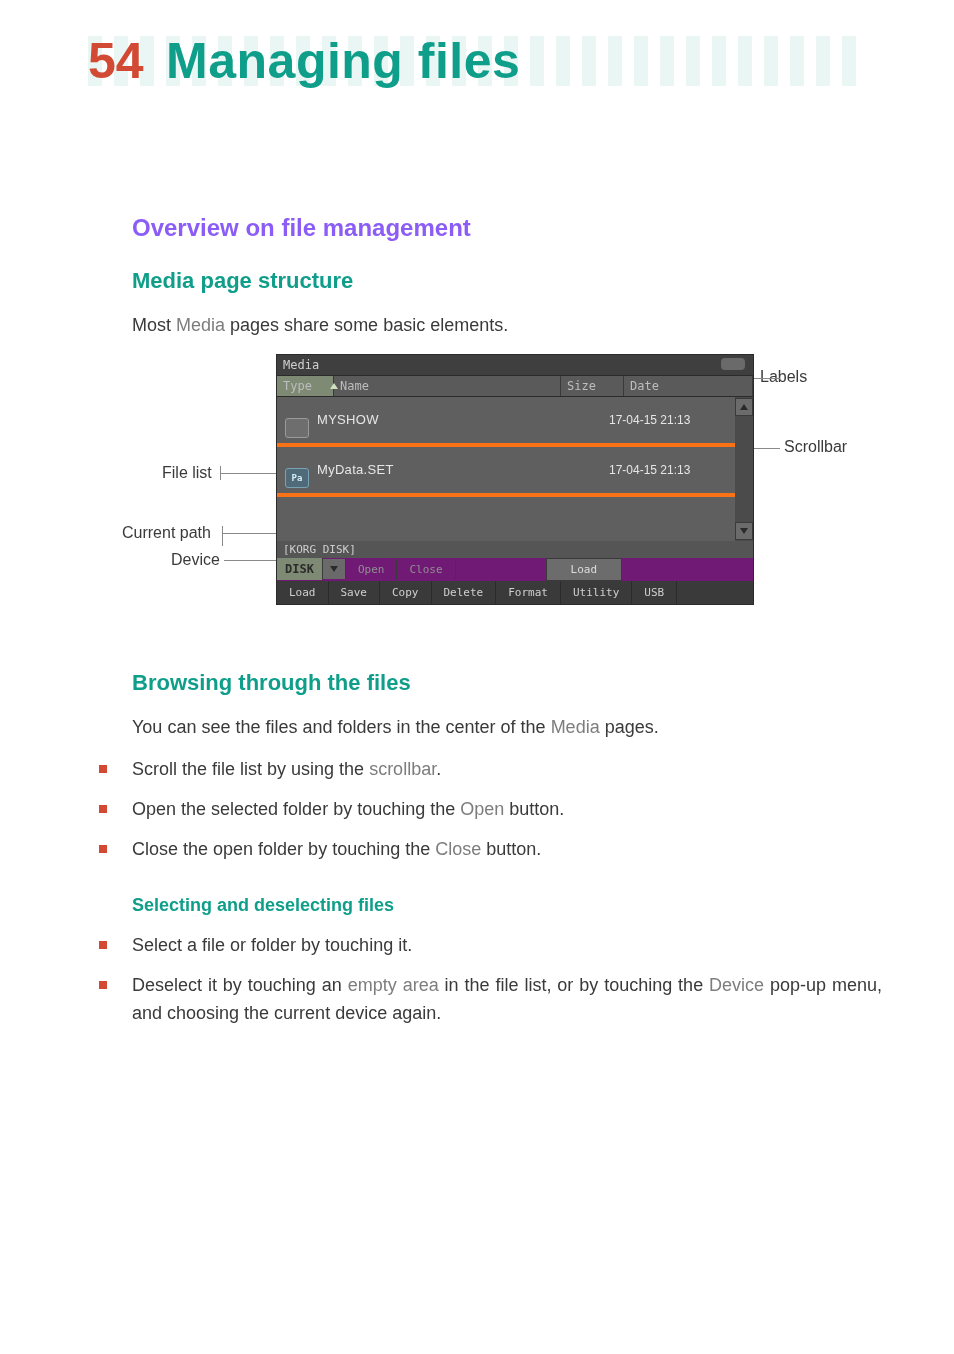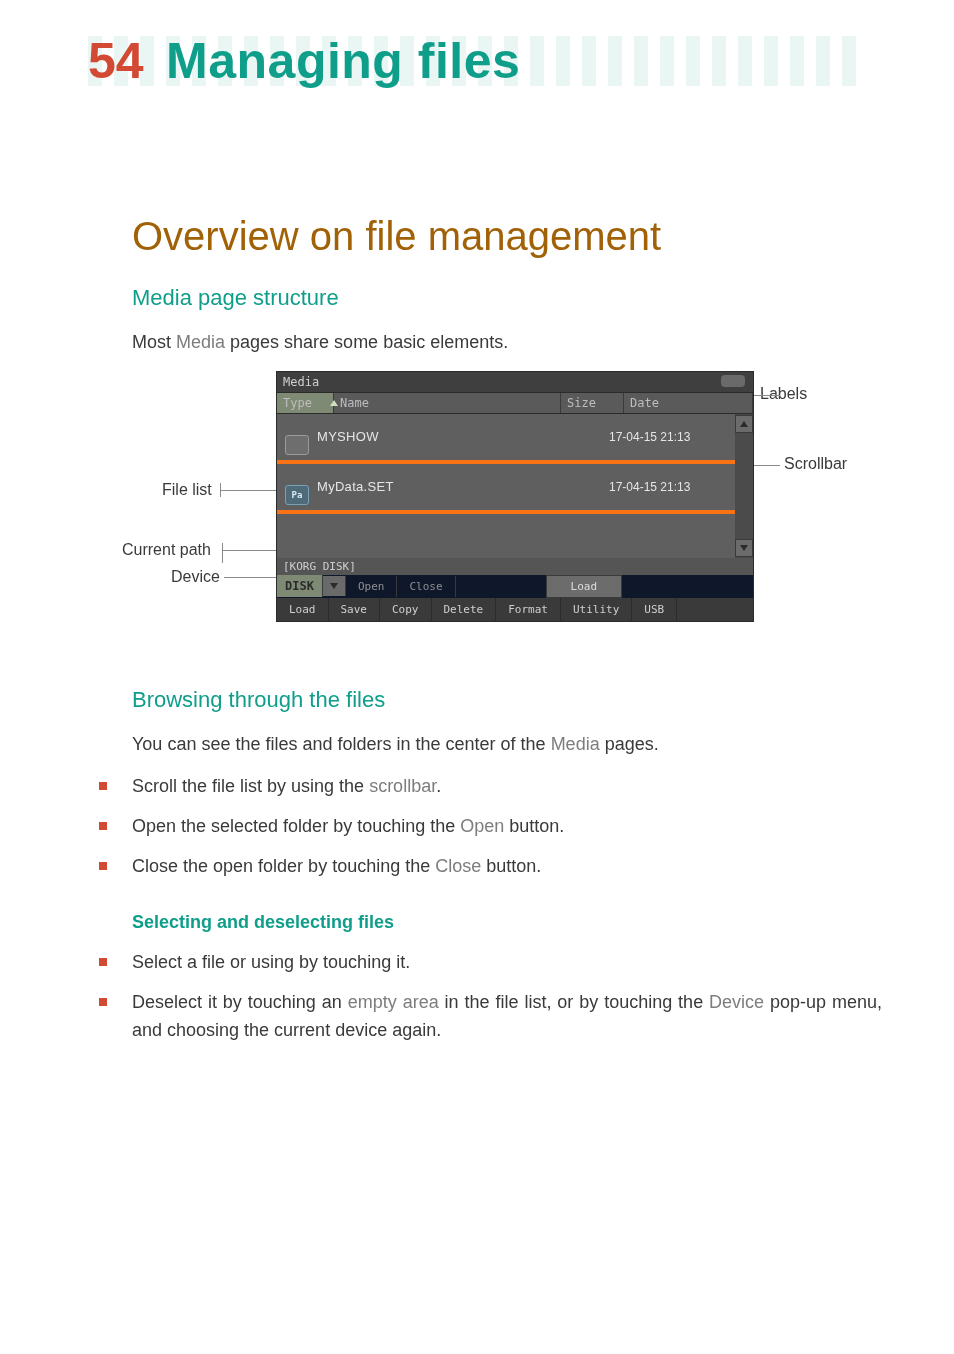--- a/index.html
+++ b/index.html
@@ -68,37 +68,37 @@
     z-index: 1;
     font-size: 50px;
     font-weight: 700;
     color: #0f9e8a;
     display: inline-block;
     vertical-align: top;
     letter-spacing: 0.5px;
   }
 
   h2.section {
-    color: #a16207;
-    font-size: 40px;
-    font-weight: 400;
+    color: #8b5cf6;
+    font-size: 24px;
+    font-weight: 700;
     margin: 0 0 26px 36px;
   }
   p.lead {
     font-size: 18px;
     line-height: 1.55;
     margin: 0 0 48px 36px;
     color: #3a3a3a;
   }
   .kw { color: #7d7d7d; }
 
   h3.sub {
     color: #0f9e8a;
     font-size: 22px;
-    font-weight: 400;
+    font-weight: 700;
     margin: 24px 0 18px 36px;
   }
   p.body {
     font-size: 18px;
     line-height: 1.55;
     margin: 0 0 14px 36px;
   }
   h4.minor {
     color: #0f9e8a;
     font-size: 18px;
@@ -212,21 +212,21 @@
     background: #6b6b6b; border: 1px solid #3a3a3a;
     display:flex; align-items:center; justify-content:center;
   }
   .sb .arr .tri-up { width:0;height:0;border-left:4px solid transparent;border-right:4px solid transparent;border-bottom:6px solid #2b2b2b; }
   .sb .arr .tri-dn { width:0;height:0;border-left:4px solid transparent;border-right:4px solid transparent;border-top:6px solid #2b2b2b; }
   .path {
     background: #555; color:#cfcfcf; font-size: 11px; padding: 2px 6px;
   }
   .dev-row {
     display:flex; align-items:center; gap:0;
-    background:#0f172a;
+    background:#701a75;
   }
   .dev-row .dev {
     background:#7f8a74; color:#2b2b2b; font-weight:700;
     padding: 4px 8px; font-size: 12px; border-right:1px solid #3a3a3a;
   }
   .dev-row .dd {
     width: 22px; height: 20px; background:#6a6a6a; border-right:1px solid #3a3a3a;
     display:flex; align-items:center; justify-content:center;
   }
   .dev-row .dd .tri-dn { width:0;height:0;border-left:4px solid transparent;border-right:4px solid transparent;border-top:6px solid #2b2b2b; }
@@ -405,19 +405,19 @@
       <span>Open the selected folder by touching the </span><span class="kw">Open</span><span> button.</span>
     </li>
     <li>
       <span>Close the open folder by touching the </span><span class="kw">Close</span><span> button.</span>
     </li>
   </ul>
 
   <h4 class="minor">Selecting and deselecting files</h4>
 
   <ul class="sq">
-    <li>Select a file or using by touching it.</li>
+    <li>Select a file or folder by touching it.</li>
     <li class="justify">
       <span>Deselect it by touching an </span><span class="kw">empty area</span><span> in the file list, or by touching the </span><span class="kw">Device</span><span> pop-up menu, and choosing the current device again.</span>
     </li>
   </ul>
 
 </div>
 
 </body></html>

